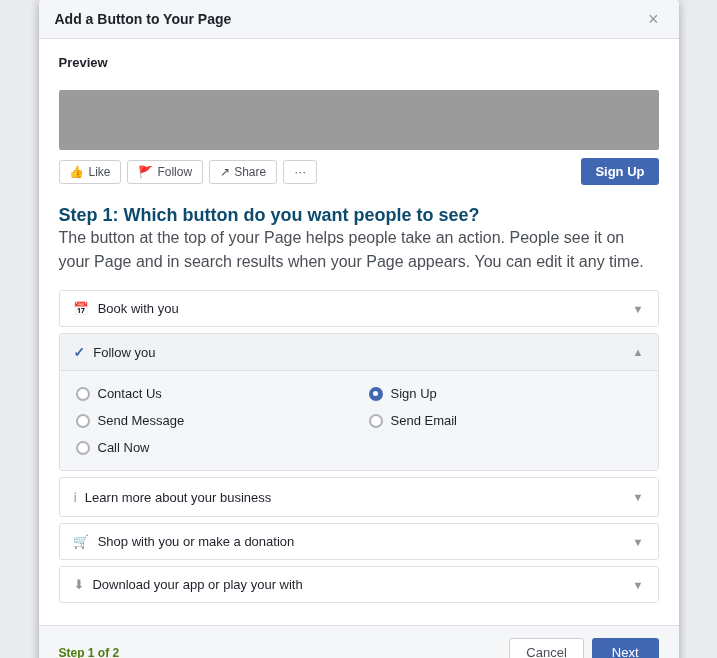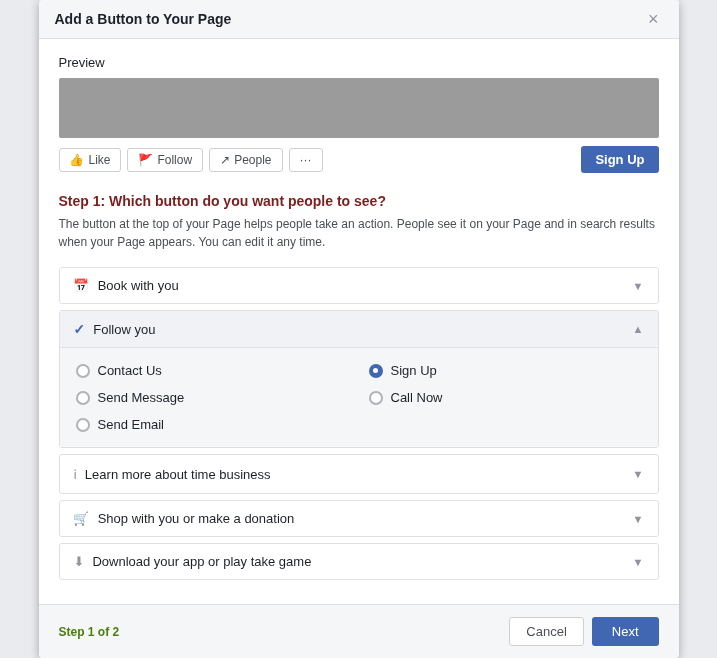--- a/index.html
+++ b/index.html
@@ -44,23 +44,23 @@
       line-height: 1;
       padding: 0 4px;
     }
     .modal-body {
       flex: 1;
       padding: 16px 20px;
       overflow-y: auto;
     }
     .preview-label {
       font-size: 13px;
-      font-weight: 400;
+      font-weight: 700;
       color: #1d2129;
-      margin-bottom: 8px;
+      margin-bottom: 20px;
     }
     .preview-image {
       background: #9b9b9b;
       height: 60px;
       border-radius: 2px;
       margin-bottom: 8px;
     }
     .page-actions {
       display: flex;
       align-items: center;
@@ -87,29 +87,28 @@
       background: #4267b2;
       color: #fff;
       border: none;
       border-radius: 3px;
       padding: 6px 14px;
       font-size: 13px;
       font-weight: 600;
       cursor: pointer;
     }
     .step-heading {
-      font-size: 14px;
-      color: #7f1d1d;
-      margin-bottom: 6px;
+      font-size: 18px;
+      color: #0c4a6e;
     }
     .step-heading span {
       font-weight: 700;
     }
     .step-desc {
-      font-size: 12px;
+      font-size: 16px;
       color: #4b4f56;
       margin-bottom: 16px;
       line-height: 1.5;
     }
     .option-group {
       border: 1px solid #dddfe2;
       border-radius: 3px;
       margin-bottom: 6px;
     }
     .option-header {
@@ -243,21 +242,21 @@
         <button class="action-btn">
           <span>👍</span>
           <span>Like</span>
         </button>
         <button class="action-btn">
           <span>🚩</span>
           <span>Follow</span>
         </button>
         <button class="action-btn">
           <span>↗</span>
-          <span>People</span>
+          <span>Share</span>
         </button>
         <button class="action-btn">
           <span>···</span>
         </button>
       </div>
       <button class="signup-btn">Sign Up</button>
     </div>
 
     <p class="step-heading">
       <span>Step 1:</span><span> Which button do you want people to see?</span>
@@ -295,56 +294,56 @@
             <span>Sign Up</span>
           </div>
 
           <div class="radio-item">
             <div class="radio-circle"></div>
             <span>Send Message</span>
           </div>
 
           <div class="radio-item">
             <div class="radio-circle"></div>
+            <span>Send Email</span>
+          </div>
+
+          <div class="radio-item">
+            <div class="radio-circle"></div>
             <span>Call Now</span>
           </div>
-
-          <div class="radio-item">
-            <div class="radio-circle"></div>
-            <span>Send Email</span>
-          </div>
         </div>
       </div>
     </div>
 
     <div class="option-group">
       <div class="option-header">
         <div class="option-header-left">
           <span class="option-icon">ℹ</span>
-          <span>Learn more about time business</span>
+          <span>Learn more about your business</span>
         </div>
         <span class="chevron">▼</span>
       </div>
     </div>
 
     <div class="option-group">
       <div class="option-header">
         <div class="option-header-left">
           <span class="option-icon">🛒</span>
           <span>Shop with you or make a donation</span>
         </div>
         <span class="chevron">▼</span>
       </div>
     </div>
 
     <div class="option-group">
       <div class="option-header">
         <div class="option-header-left">
           <span class="option-icon">⬇</span>
-          <span>Download your app or play take game</span>
+          <span>Download your app or play your with</span>
         </div>
         <span class="chevron">▼</span>
       </div>
     </div>
 
   </div>
 
   <div class="modal-footer">
     <span class="step-indicator">Step 1 of 2</span>
     <div class="footer-buttons">

